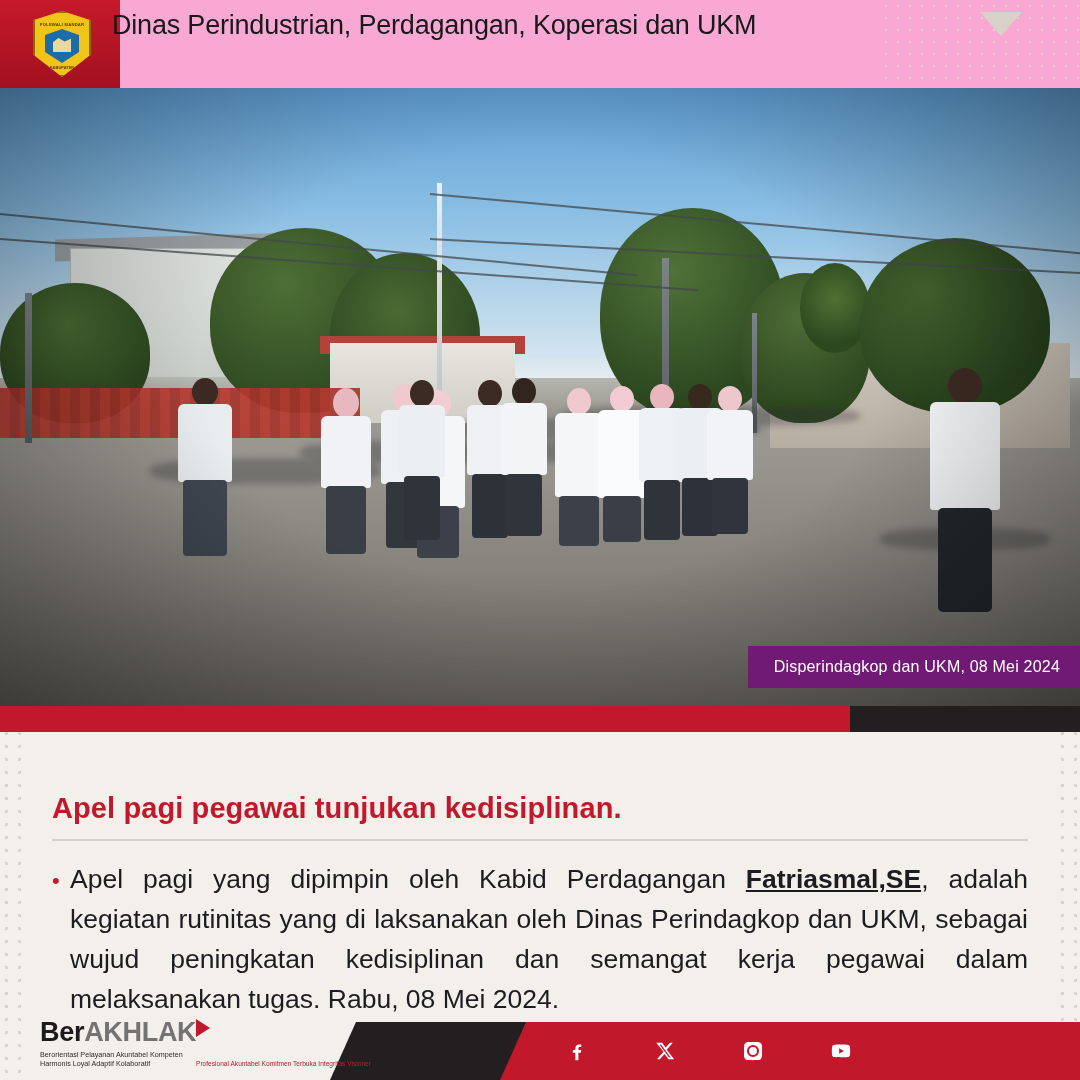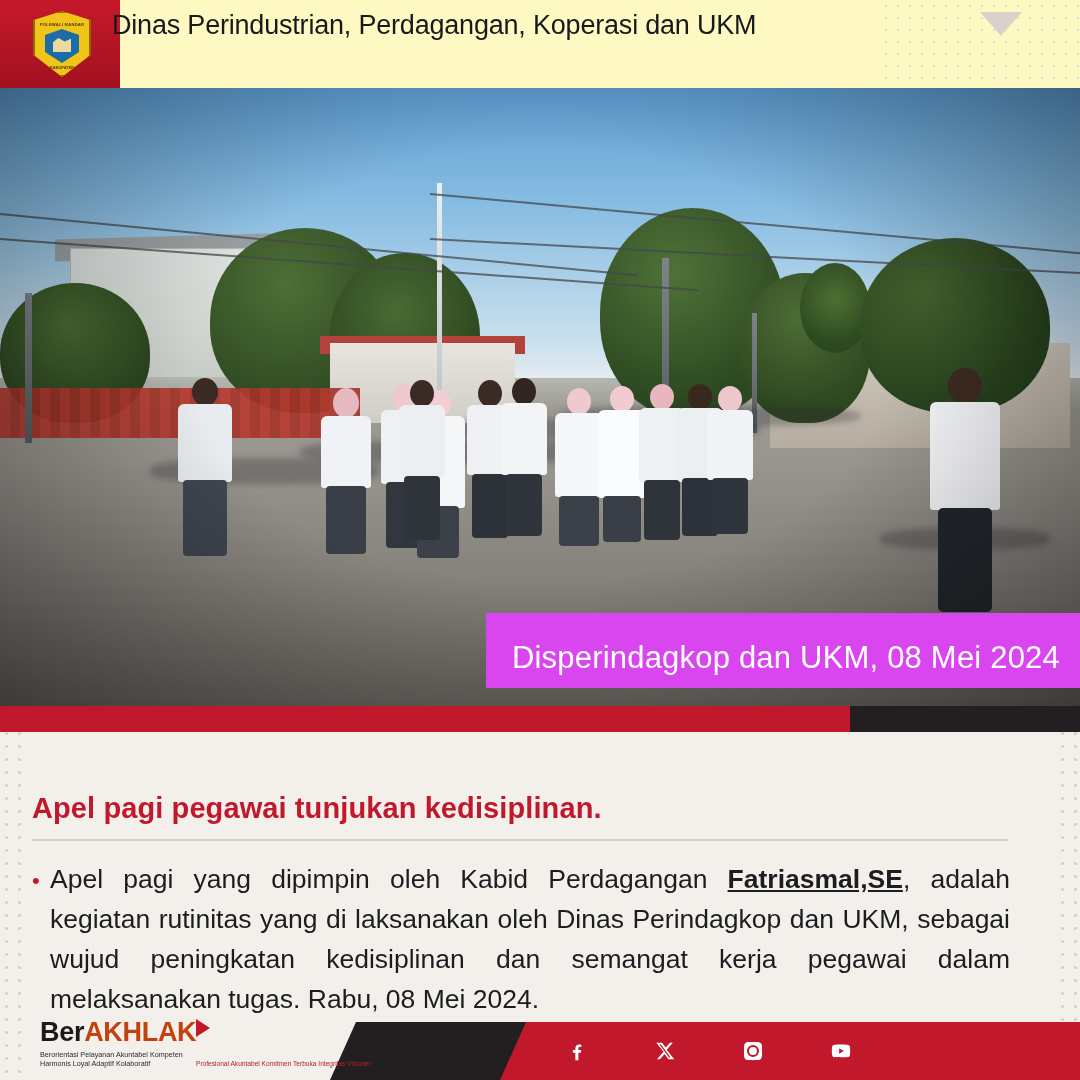--- a/index.html
+++ b/index.html
@@ -29,21 +29,21 @@
     position: absolute; right: 0; top: 0; width: 200px; height: 88px;
     background-image: radial-gradient(#ddd6cf 1.4px, transparent 1.5px);
     background-size: 12px 12px;
     opacity: .8;
   }
 
   
   .header {
     position: absolute; left: 0; top: 0;
     width: 1080px; height: 88px;
-    background: #fef9c3;
+    background: #f9a8d4;
     display: flex; align-items: center;
   }
   .header-red-block {
     position: absolute; left: 0; top: 0;
     width: 120px; height: 88px;
     background: linear-gradient(180deg, #c6192b 0%, #a2111f 100%);
   }
   .logo {
     position: absolute; left: 28px; top: 10px;
     width: 68px; height: 68px;
@@ -186,41 +186,41 @@
 
   .vignette {
     position: absolute; inset: 0;
     background: radial-gradient(ellipse at 50% 45%, rgba(0,0,0,0) 45%, rgba(0,0,0,.45) 100%);
     pointer-events: none;
   }
 
   
   .photo-caption {
     position: absolute; right: 0; bottom: 18px;
-    background: #d946ef;
+    background: #701a75;
     color: #ffffff;
-    font-size: 31px;
-    padding: 27px 20px 12px 26px;
+    font-size: 16px;
+    padding: 12px 20px 12px 26px;
     letter-spacing: .2px;
   }
 
   
   .divider {
     position: absolute; left: 0; top: 706px; width: 1080px; height: 26px;
     background: #c2182b;
   }
   .divider-dark {
     position: absolute; right: 0; top: 706px; width: 230px; height: 26px;
     background: #231f20;
   }
 
   
   .content {
     position: absolute; left: 0; top: 732px; width: 1080px; height: 290px;
-    padding: 60px 52px 0 32px;
+    padding: 60px 52px 0 52px;
   }
   .headline {
     font-size: 29px; font-weight: bold; color: #c2182b;
     letter-spacing: .1px;
   }
   .rule {
     margin-top: 14px; width: 976px; height: 2px; background: #d7d2cc;
   }
   .body-row { display: flex; margin-top: 18px; }
   .bullet {
@@ -249,21 +249,21 @@
   }
   .social { width: 26px; height: 26px; display: flex; align-items: center; justify-content: center; }
   .social svg { width: 22px; height: 22px; fill: #ffffff; }
 
   .berakhlak {
     position: absolute; left: 40px; bottom: 12px;
   }
   .berakhlak .b-title {
     font-size: 27px; font-weight: bold; color: #1b1b1b; letter-spacing: -.3px;
   }
-  .berakhlak .b-title i { color: #c2410c; font-style: normal; }
+  .berakhlak .b-title i { color: #737373; font-style: normal; }
   .berakhlak .b-sub {
     font-size: 7.2px; color: #2b2b2b; line-height: 9px; margin-top: 2px; width: 150px;
   }
   .b-arrow {
     position: absolute; right: -14px; top: 2px; width: 0; height: 0;
     border-top: 9px solid transparent; border-bottom: 9px solid transparent;
     border-left: 14px solid #c2182b;
   }
   .proaktiv {
     position: absolute; left: 196px; bottom: 12px;

